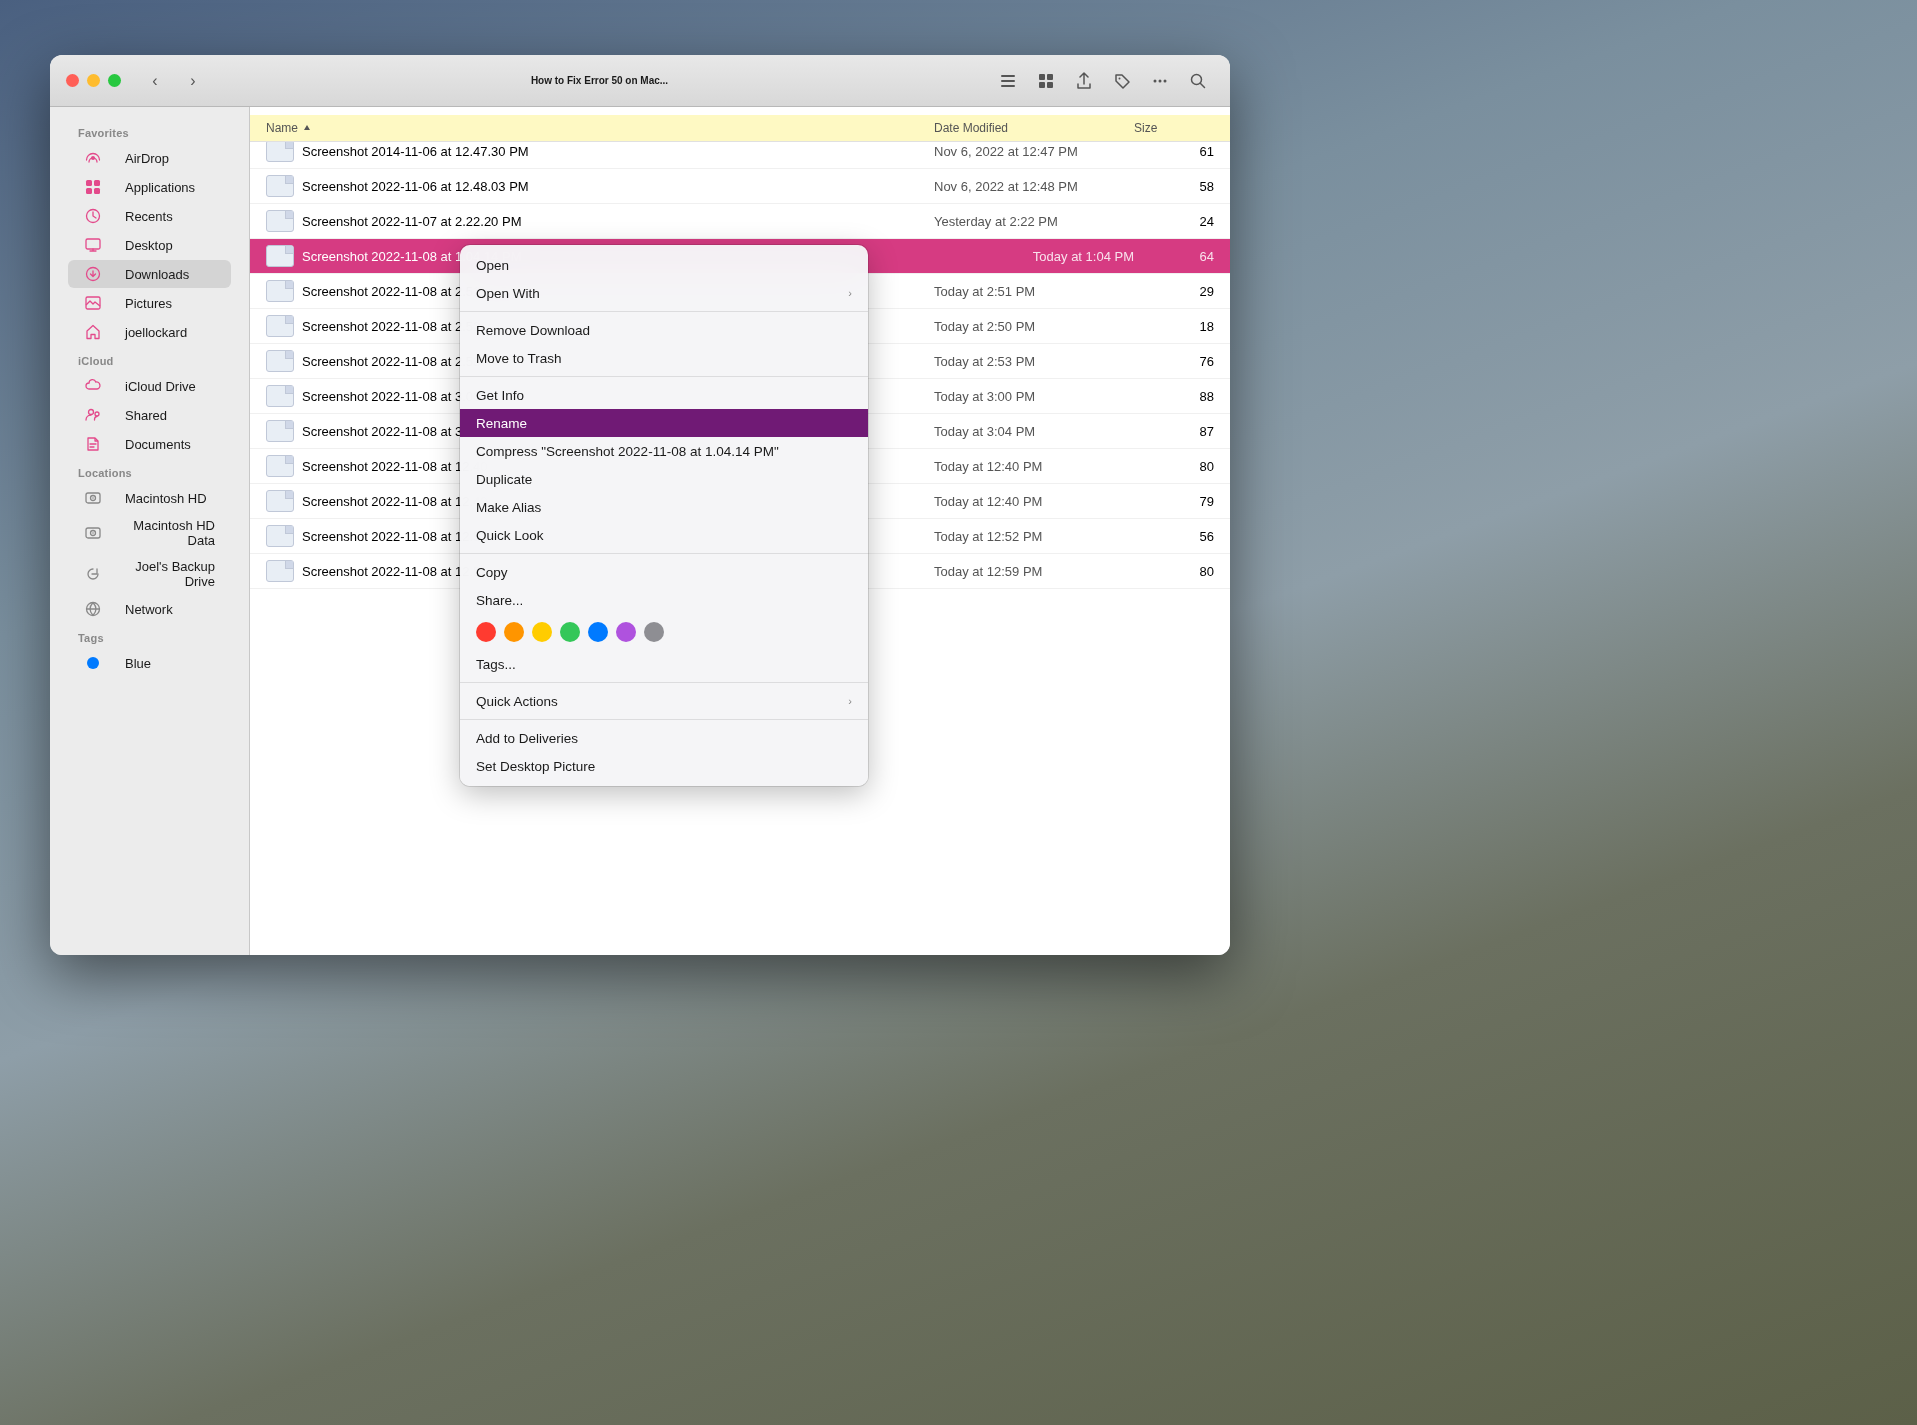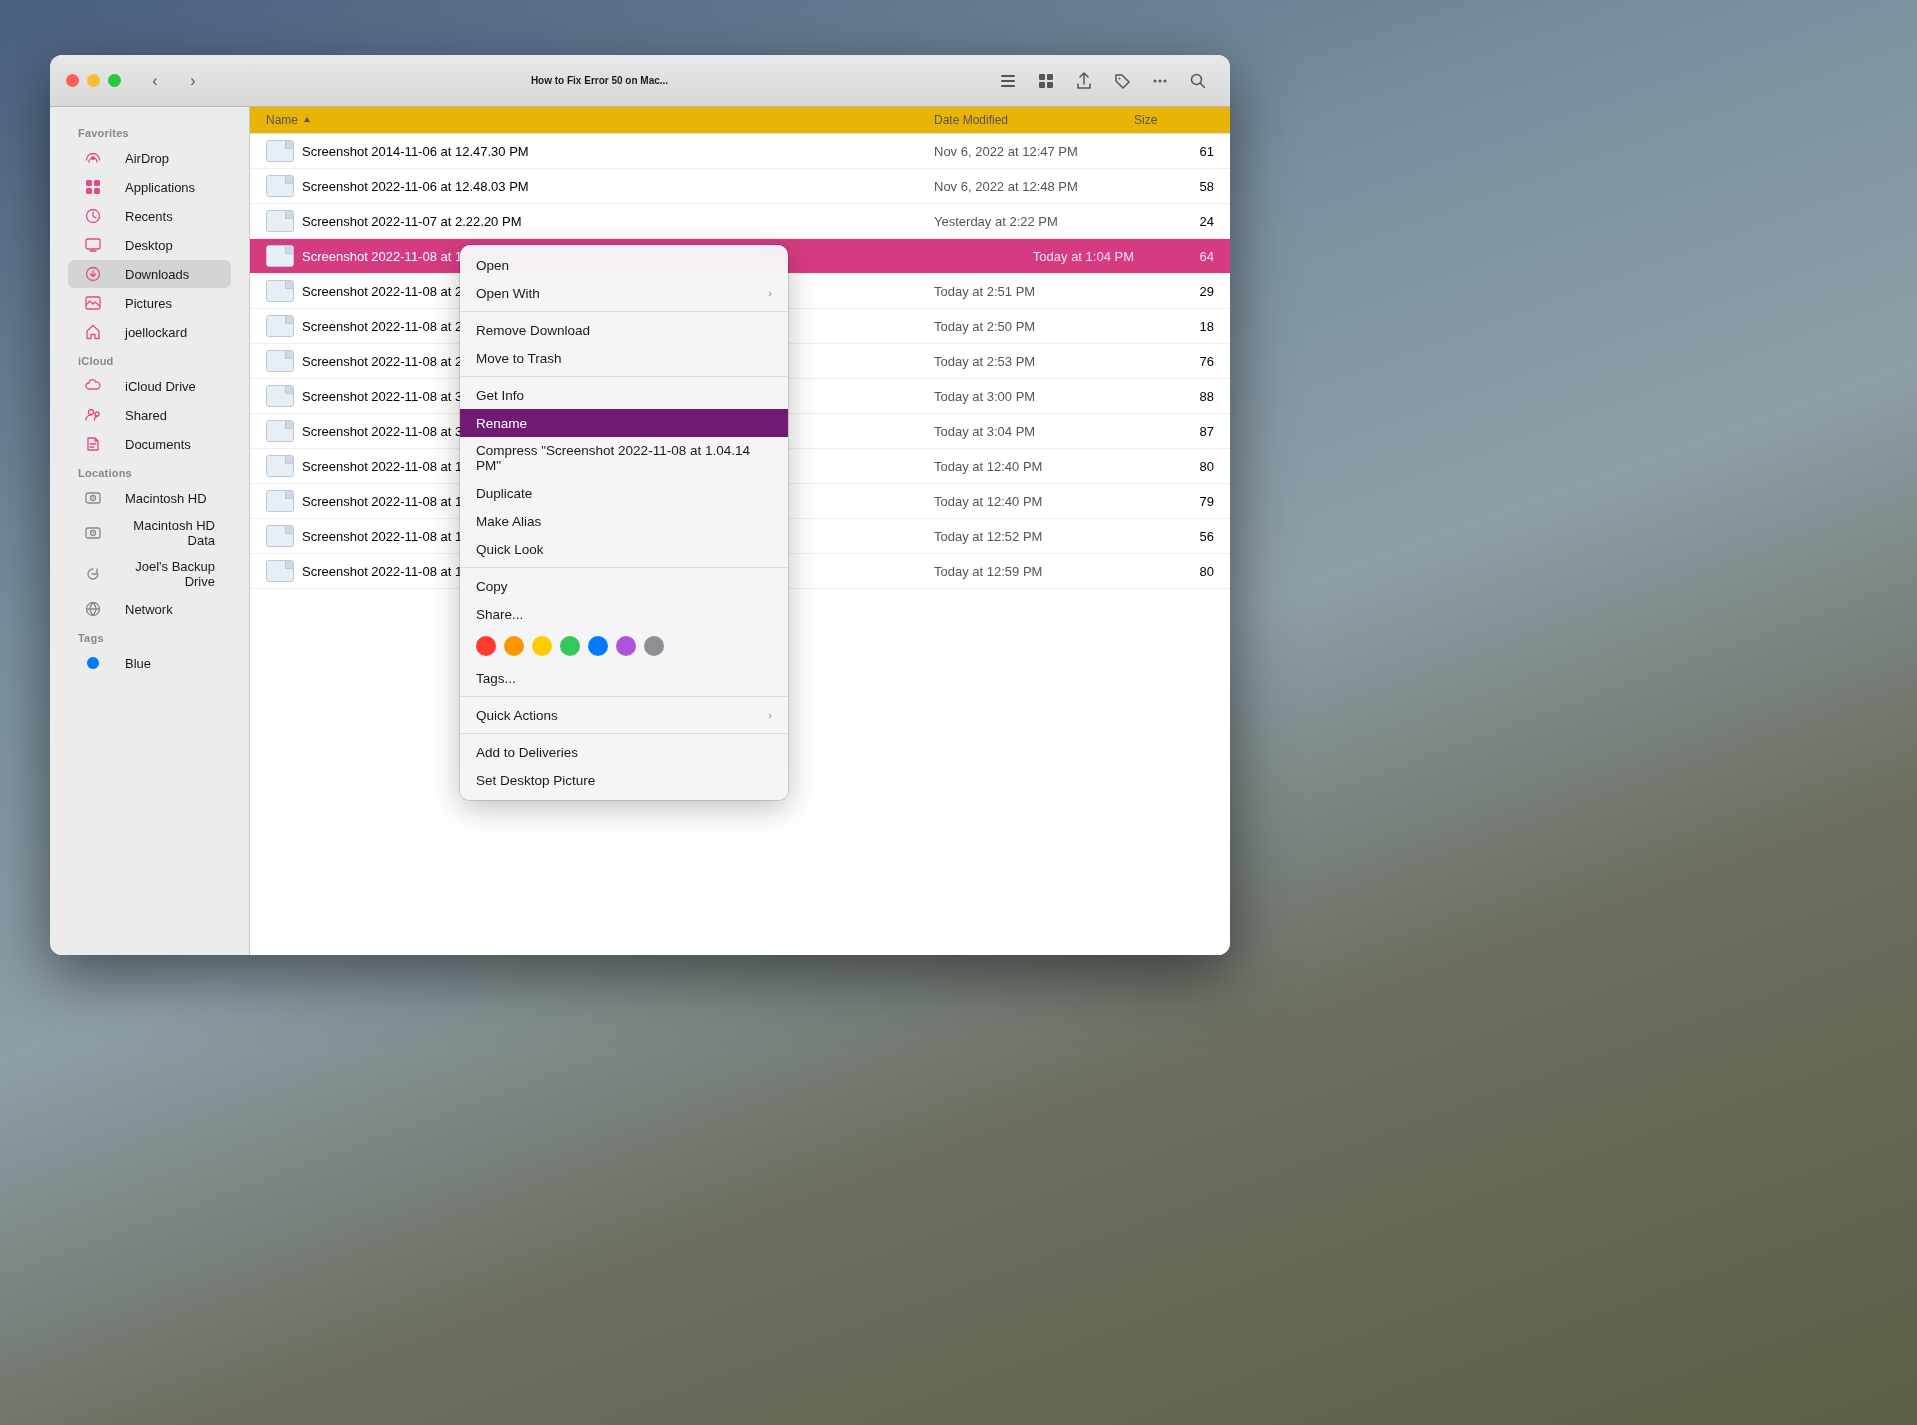--- a/index.html
+++ b/index.html
@@ -125,23 +125,23 @@
     .file-list {
       flex: 1;
       overflow-y: auto;
       background: #ffffff;
     }
     .file-list-header {
       display: grid;
       grid-template-columns: 1fr 200px 80px;
       padding: 6px 16px;
       border-bottom: 1px solid #e0e0e0;
-      background: #eab308;
+      background: #fef9c3;
       position: sticky;
-      top: 0;
+      top: 8px;
       z-index: 1;
     }
     .file-list-header-cell {
       font-size: 12px;
       font-weight: 500;
       color: #555;
       display: flex;
       align-items: center;
       gap: 4px;
     }
@@ -184,21 +184,21 @@
       border-left: 1px solid #c0c8d8;
       border-bottom: 1px solid #c0c8d8;
     }
     .file-date { font-size: 13px; color: #555; }
     .file-size { font-size: 13px; color: #000000; text-align: right; }
     
     .context-menu {
       position: absolute;
       top: 245px;
       left: 460px;
-      width: 328px;
+      width: 408px;
       background: rgba(245,245,247,0.97);
       border-radius: 10px;
       box-shadow: 0 8px 30px rgba(0,0,0,0.25), 0 0 0 1px rgba(0,0,0,0.12);
       padding: 6px 0;
       z-index: 100;
       backdrop-filter: blur(20px);
     }
     .cm-item {
       display: flex;
       align-items: center;

